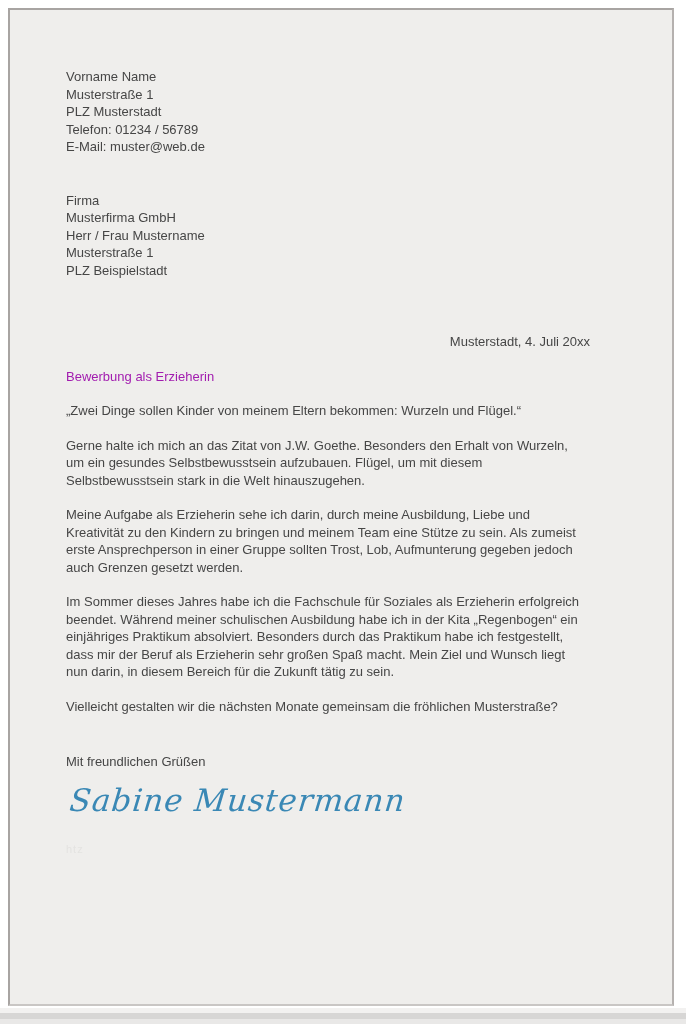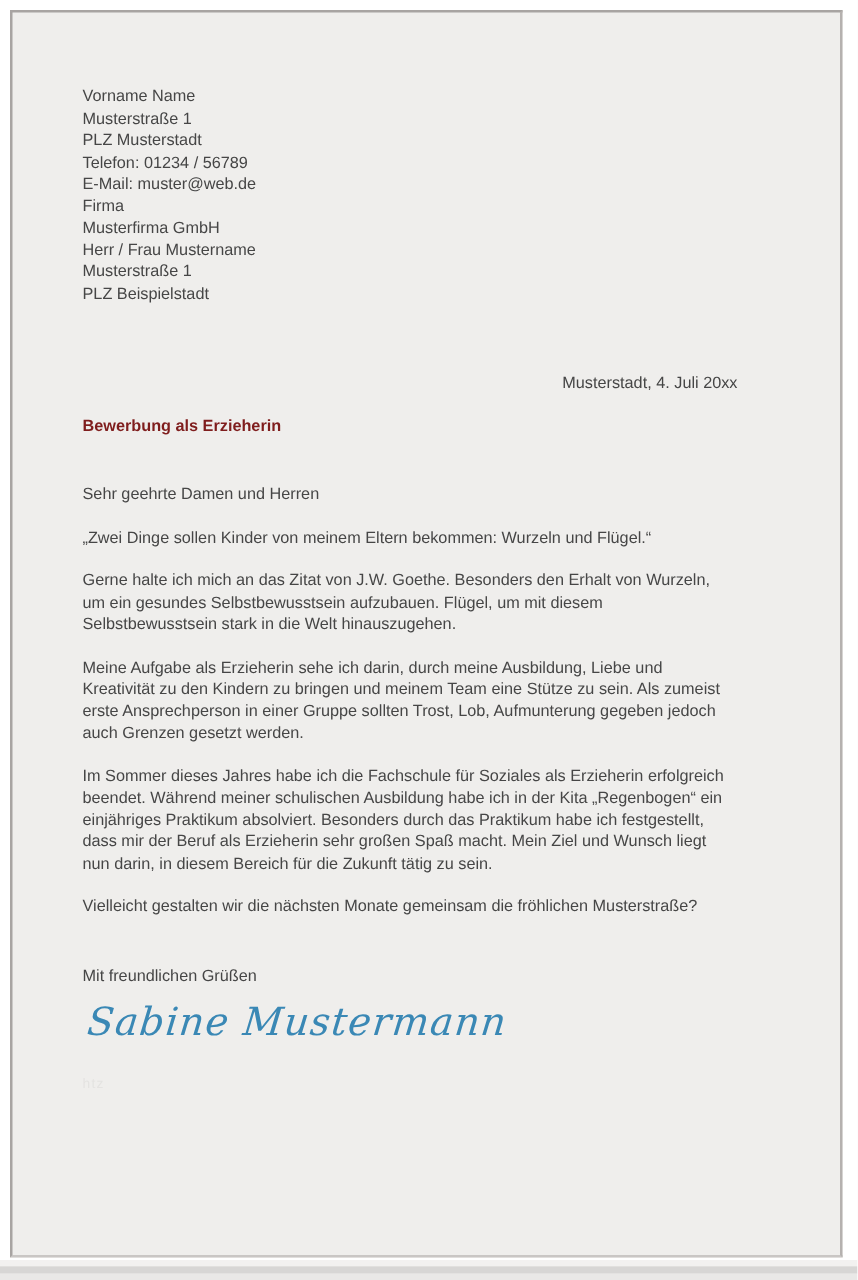--- a/index.html
+++ b/index.html
@@ -33,29 +33,29 @@
     font-size: 13px;
     line-height: 17.5px;
   }
   .content {
     padding: 58px 82px 0 56px;
   }
   .block {
     white-space: pre-line;
   }
   .sender-block { margin: 0 0 0 0; }
-  .recipient-block { }
+  .recipient-block { margin-top: 36px; }
   .date-line {
     margin-top: 54px;
     text-align: right;
   }
   .subject-line {
     margin-top: 17px;
-    font-weight: bold;
-    color: #7f1d1d;
+    font-weight: normal;
+    color: #a21caf;
   }
   .greeting-line { margin-top: 37px; }
   .quote-line { margin-top: 17px; }
   p.body-par {
     margin: 17px 0 0 0;
     white-space: pre-line;
   }
   .closing-line { margin-top: 38px; }
   .signature {
     margin: 10px 0 0 2px;
@@ -116,21 +116,20 @@
       <div class="block recipient-block">Firma
 Musterfirma GmbH
 Herr / Frau Mustername
 Musterstraße 1
 PLZ Beispielstadt</div>
 
       <div class="date-line">Musterstadt, 4. Juli 20xx</div>
 
       <div class="subject-line">Bewerbung als Erzieherin</div>
 
-      <div class="greeting-line">Sehr geehrte Damen und Herren</div>
 
       <div class="quote-line">„Zwei Dinge sollen Kinder von meinem Eltern bekommen: Wurzeln und Flügel.“</div>
 
       <p class="body-par">Gerne halte ich mich an das Zitat von J.W. Goethe. Besonders den Erhalt von Wurzeln,
 um ein gesundes Selbstbewusstsein aufzubauen. Flügel, um mit diesem
 Selbstbewusstsein stark in die Welt hinauszugehen.</p>
 
       <p class="body-par">Meine Aufgabe als Erzieherin sehe ich darin, durch meine Ausbildung, Liebe und
 Kreativität zu den Kindern zu bringen und meinem Team eine Stütze zu sein. Als zumeist
 erste Ansprechperson in einer Gruppe sollten Trost, Lob, Aufmunterung gegeben jedoch

